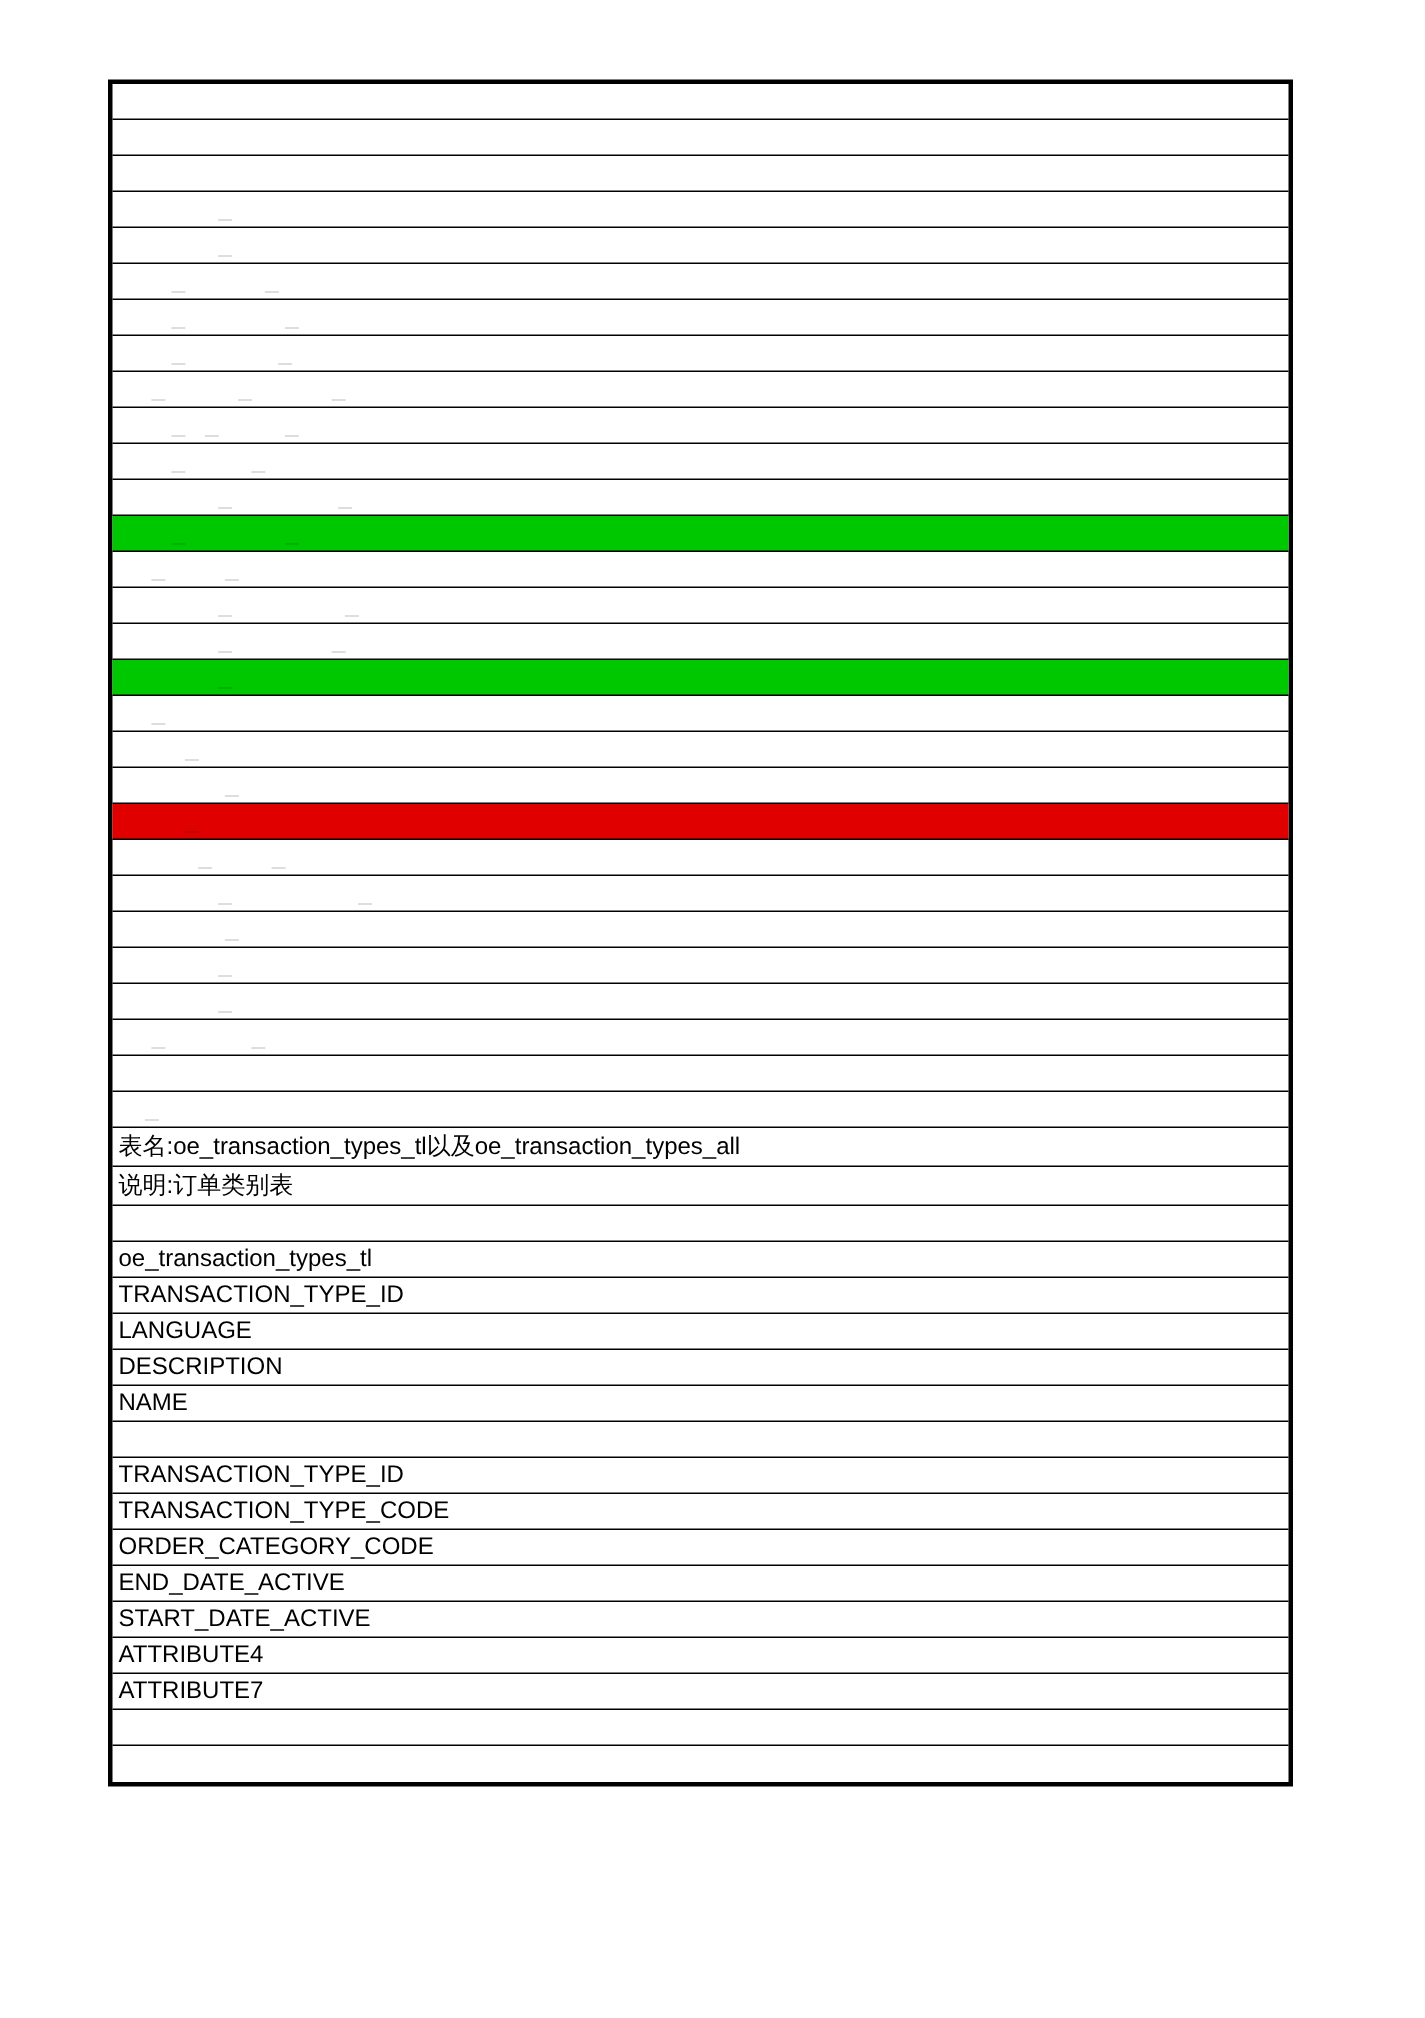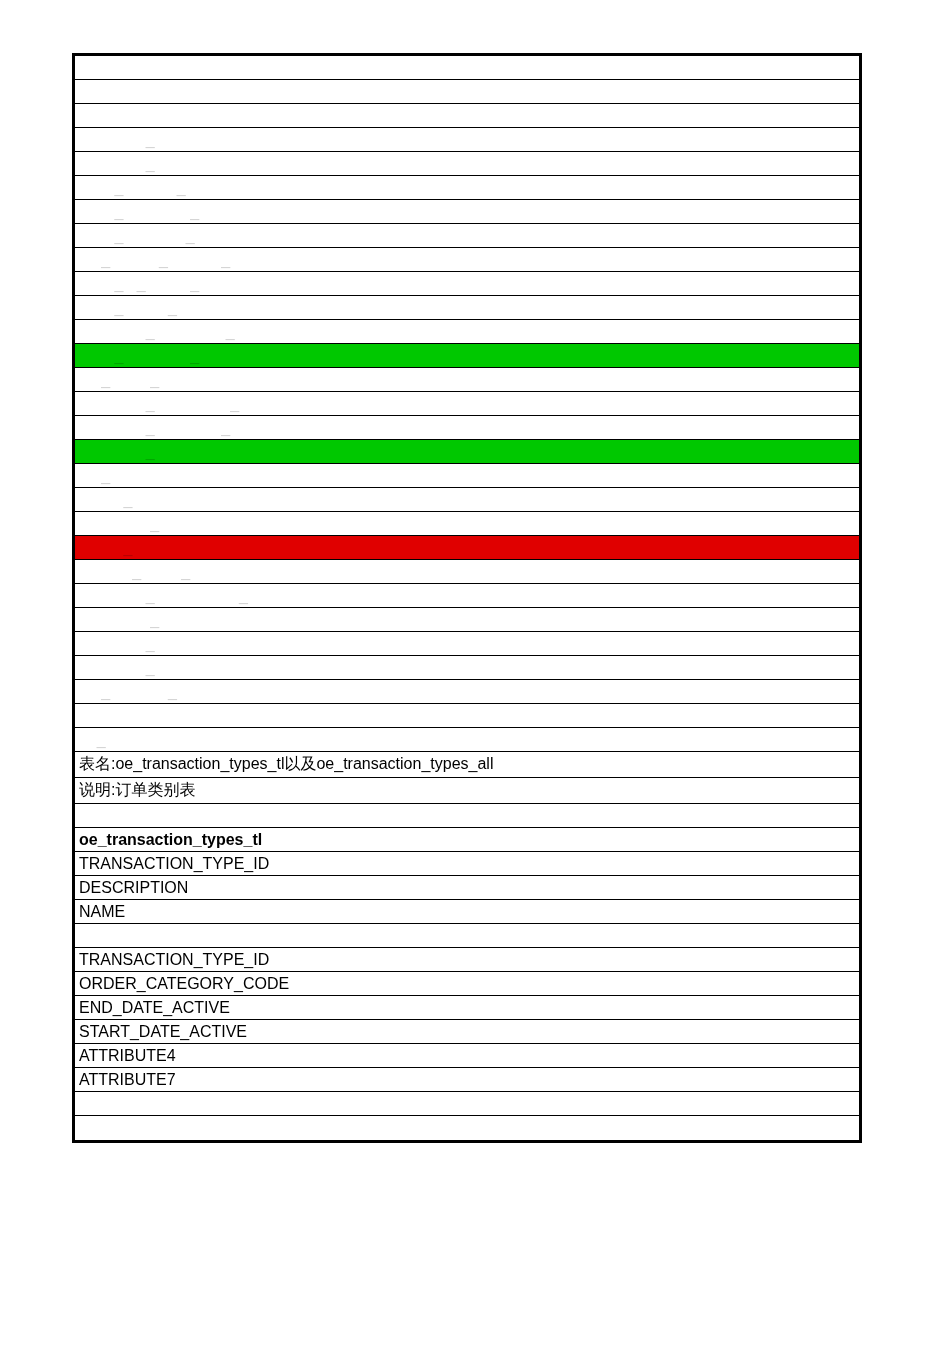--- a/index.html
+++ b/index.html
@@ -31,21 +31,21 @@
     .row:last-child {
       border-bottom: none;
     }
     .row.highlight-green {
       background-color: #00c800;
     }
     .row.highlight-red {
       background-color: #e00000;
     }
     .row.bold {
-      font-weight: bold;
+      font-weight: normal;
       text-align: right;
     }
     .underscore-row {
       color: rgba(0,0,0,0.18);
       letter-spacing: 0;
     }
     .cell-text {
       white-space: nowrap;
     }
     .overflow {
@@ -156,30 +156,36 @@
     <div class="row ">
       <span class="cell-text"></span>
     </div>
     <div class="row bold">
       <span class="cell-text">oe_transaction_types_tl</span>
     </div>
     <div class="row ">
       <span class="cell-text">TRANSACTION_TYPE_ID</span>
     </div>
     <div class="row ">
+      <span class="cell-text">LANGUAGE</span>
+    </div>
+    <div class="row ">
       <span class="cell-text">DESCRIPTION</span>
     </div>
     <div class="row ">
       <span class="cell-text">NAME</span>
     </div>
     <div class="row ">
       <span class="cell-text"></span>
     </div>
     <div class="row ">
       <span class="cell-text">TRANSACTION_TYPE_ID</span>
+    </div>
+    <div class="row ">
+      <span class="cell-text">TRANSACTION_TYPE_CODE</span>
     </div>
     <div class="row ">
       <span class="cell-text">ORDER_CATEGORY_CODE</span>
     </div>
     <div class="row ">
       <span class="cell-text">END_DATE_ACTIVE</span>
     </div>
     <div class="row ">
       <span class="cell-text">START_DATE_ACTIVE</span>
     </div>

